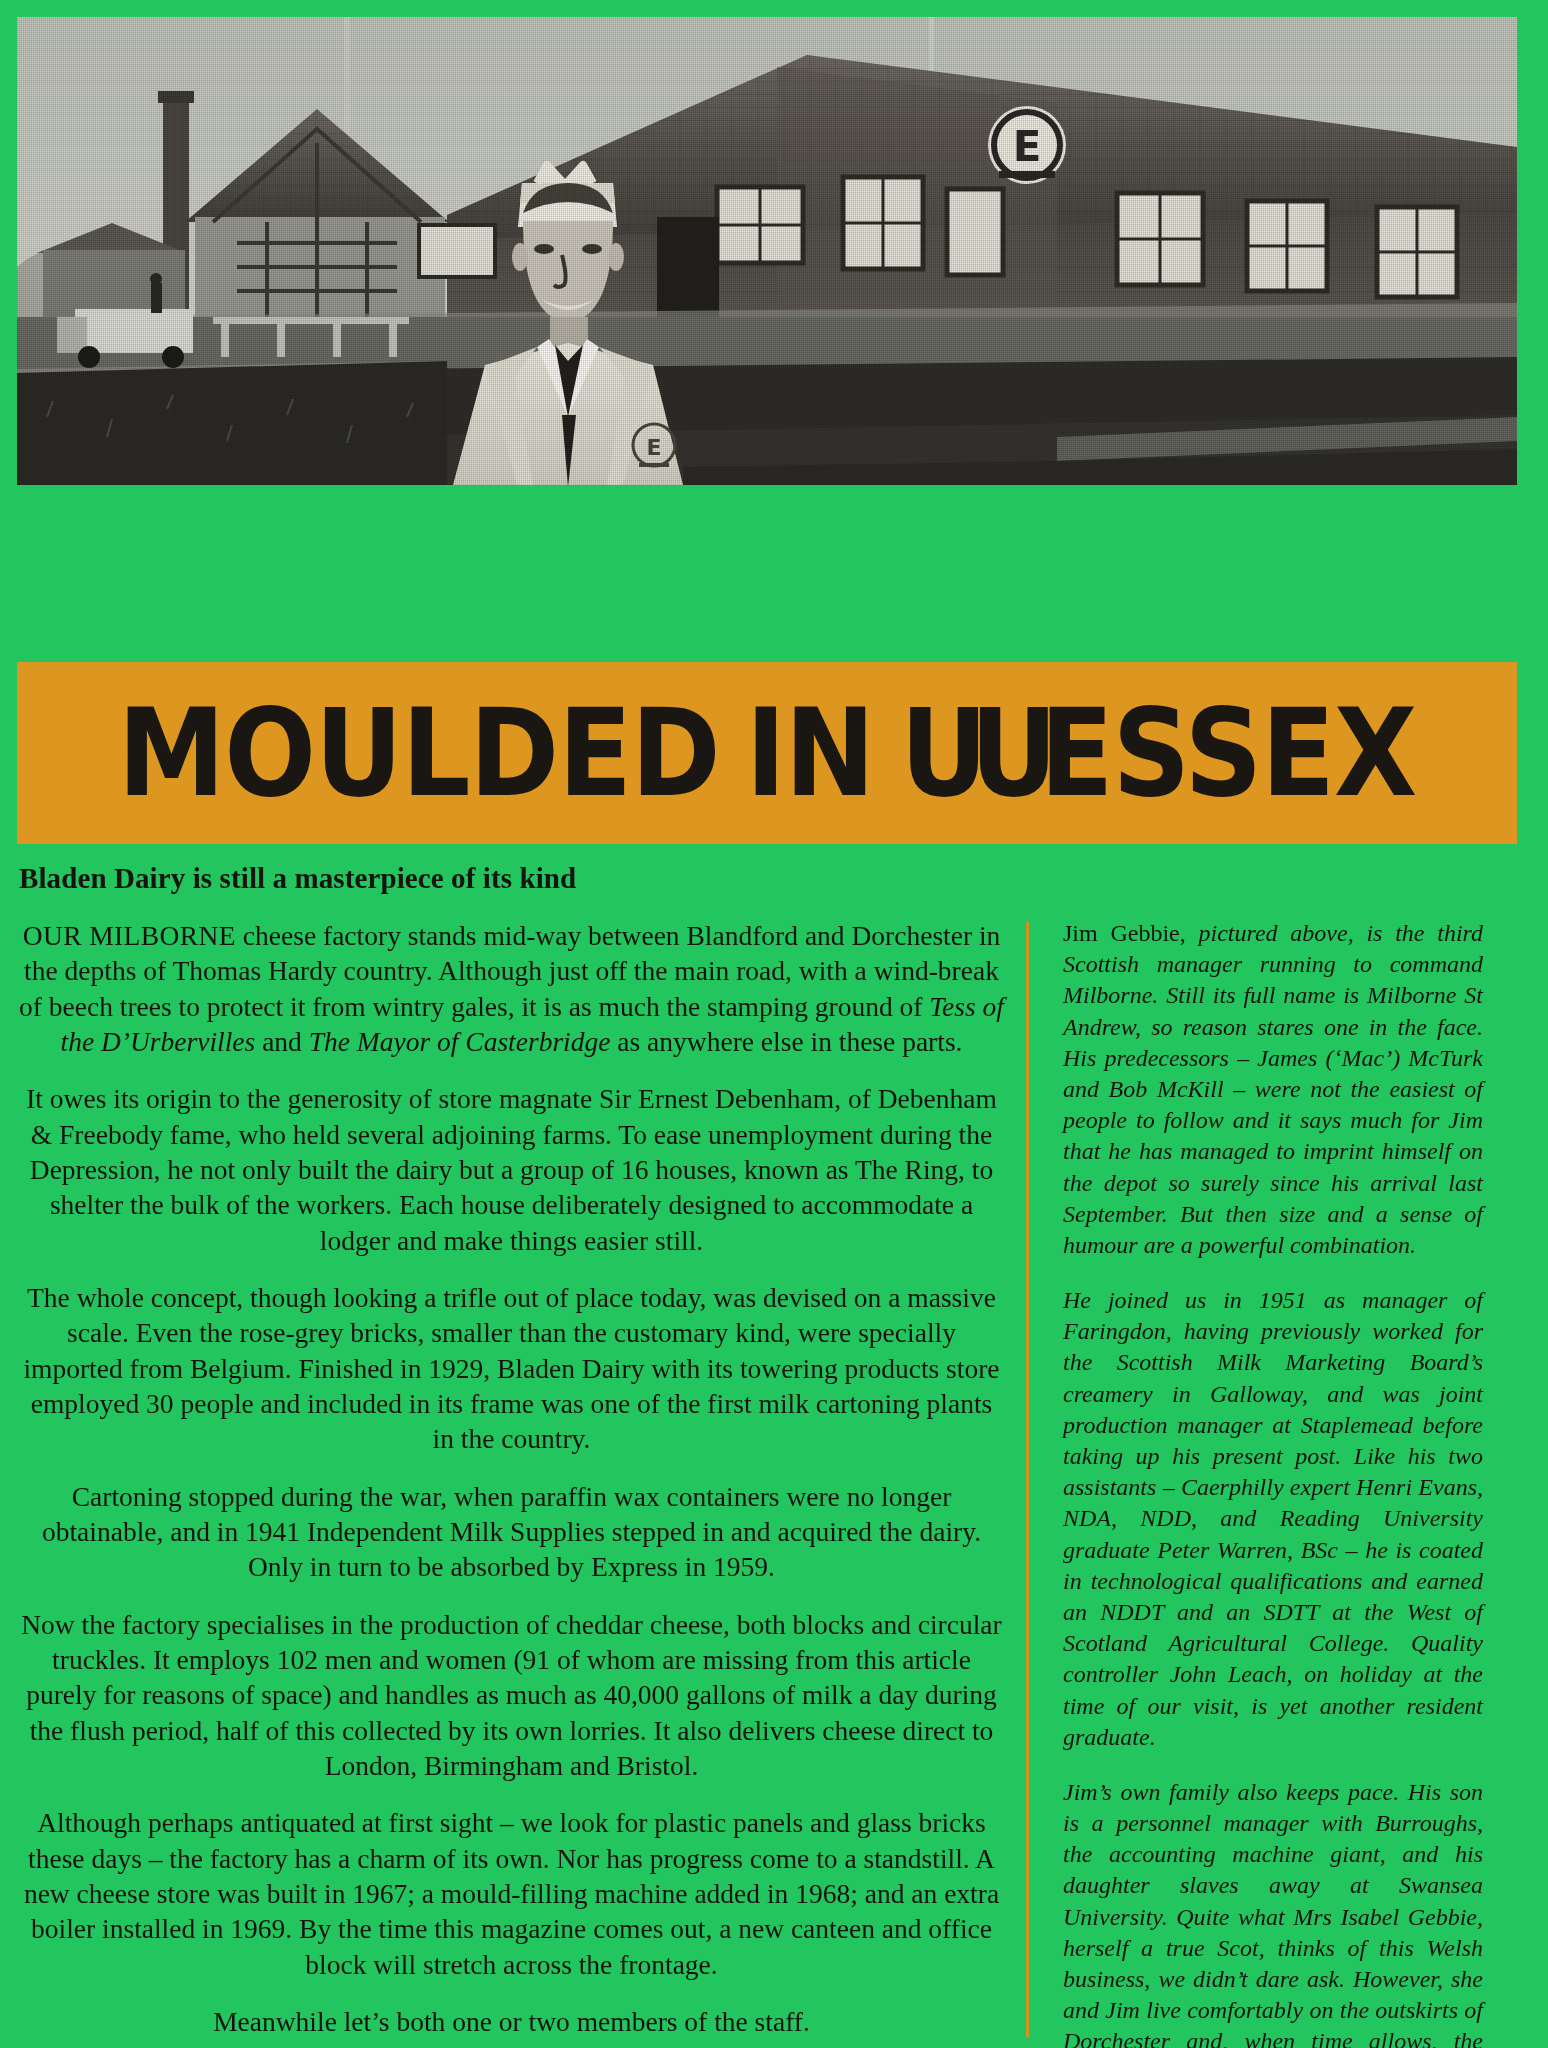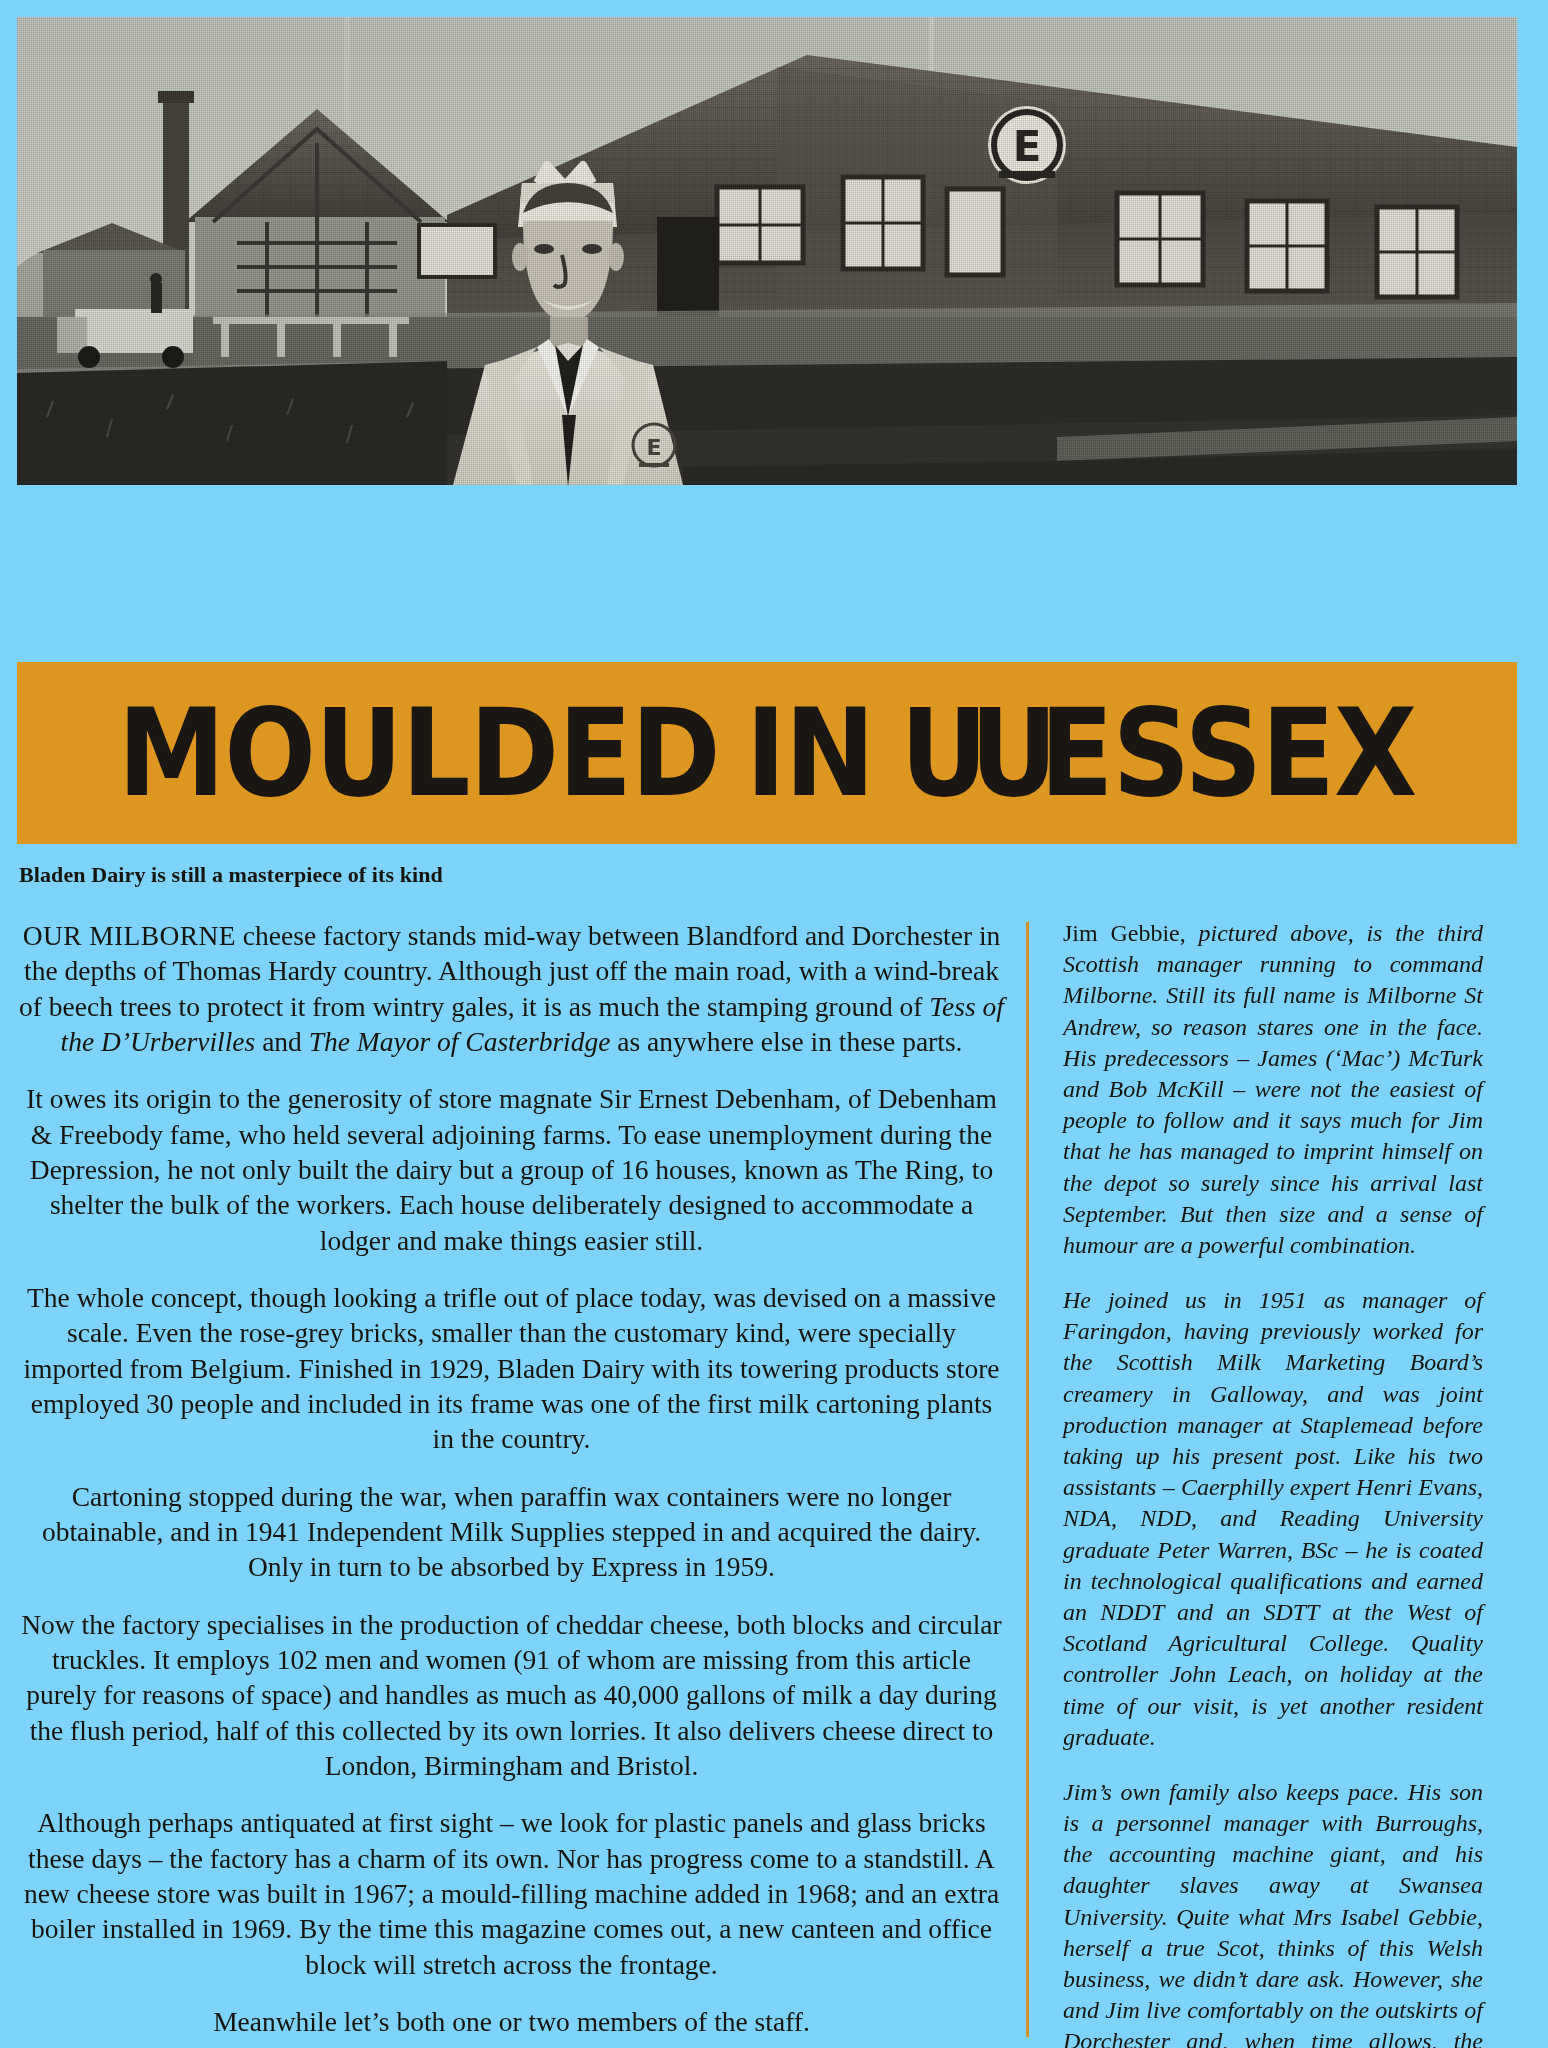--- a/index.html
+++ b/index.html
@@ -3,21 +3,21 @@
 <meta charset="utf-8">
 <title>Moulded in Wessex</title>
 <style>
   html,body{margin:0;padding:0;}
   body{
     width:1548px;height:2048px;
     background:#f6f2e7;
     font-family:"Liberation Serif","DejaVu Serif",serif;
     overflow:hidden;
   }
-  .page{position:relative;width:1548px;height:2048px;background:#7dd3fc;}
+  .page{position:relative;width:1548px;height:2048px;background:#22c55e;}
 
   
   .photo{
     position:absolute;left:17px;top:17px;width:1500px;height:468px;
     overflow:hidden;background:#b9bdb4;
   }
   .photo svg{display:block;width:1500px;height:468px;}
 
   
   .photo .grain{
@@ -44,21 +44,21 @@
     letter-spacing:-1px;
     color:#1a1712;
     line-height:1;
   }
   .banner-title .w{position:relative;display:inline-block;letter-spacing:-18px;}
   .banner-title .sp{display:inline-block;width:26px;}
 
   
   .subhead{
     position:absolute;left:19px;top:862px;width:1000px;
-    font-weight:700;font-size:22px;color:#17140f;
+    font-weight:700;font-size:29px;color:#17140f;
     letter-spacing:.1px;
   }
 
   
   .cols{position:absolute;left:19px;top:918px;width:1500px;height:1120px;}
 
   .col-main{
     position:absolute;left:0;top:0;width:985px;
     font-size:27.5px;line-height:1.285;color:#17140f;
     text-align:center;

